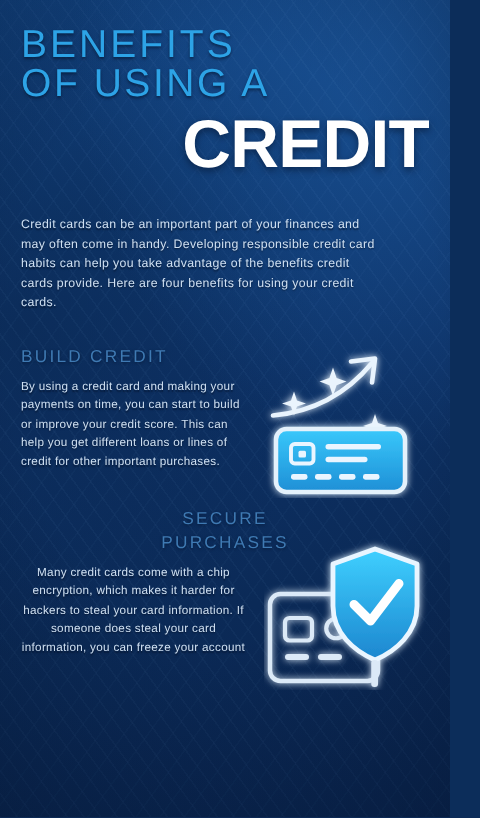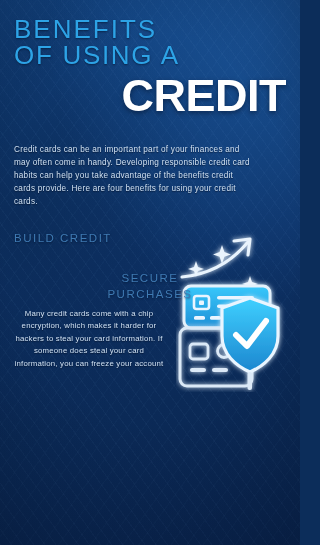--- a/index.html
+++ b/index.html
@@ -119,20 +119,21 @@
       <div class="kicker line2">OF USING A</div>
       <div class="bigword w1">CREDIT</div>
     </div>
 
     <p class="intro">Credit cards can be an important part of your finances and may often come in handy. Developing responsible credit card habits can help you take advantage of the benefits credit cards provide. Here are four benefits for using your credit cards.</p>
 
     <div class="section" id="sec-build">
 
       <div class="sec-head">BUILD CREDIT</div>
 
+      <p class="sec-body">By using a credit card and making your payments on time, you can start to build or improve your credit score. This can help you get different loans or lines of credit for other important purchases.</p>
 
       <svg class="art" id="art-build" viewBox="0 0 108 104">
         <defs>
           <linearGradient id="cardFace" x1="0" y1="0" x2="0" y2="1">
             <stop offset="0%" stop-color="#39c8fb"></stop>
             <stop offset="100%" stop-color="#1e8fd6"></stop>
           </linearGradient>
           <filter id="glowA" x="-60%" y="-60%" width="220%" height="220%">
             <feGaussianBlur stdDeviation="2.6" result="b"></feGaussianBlur>
             <feMerge>

